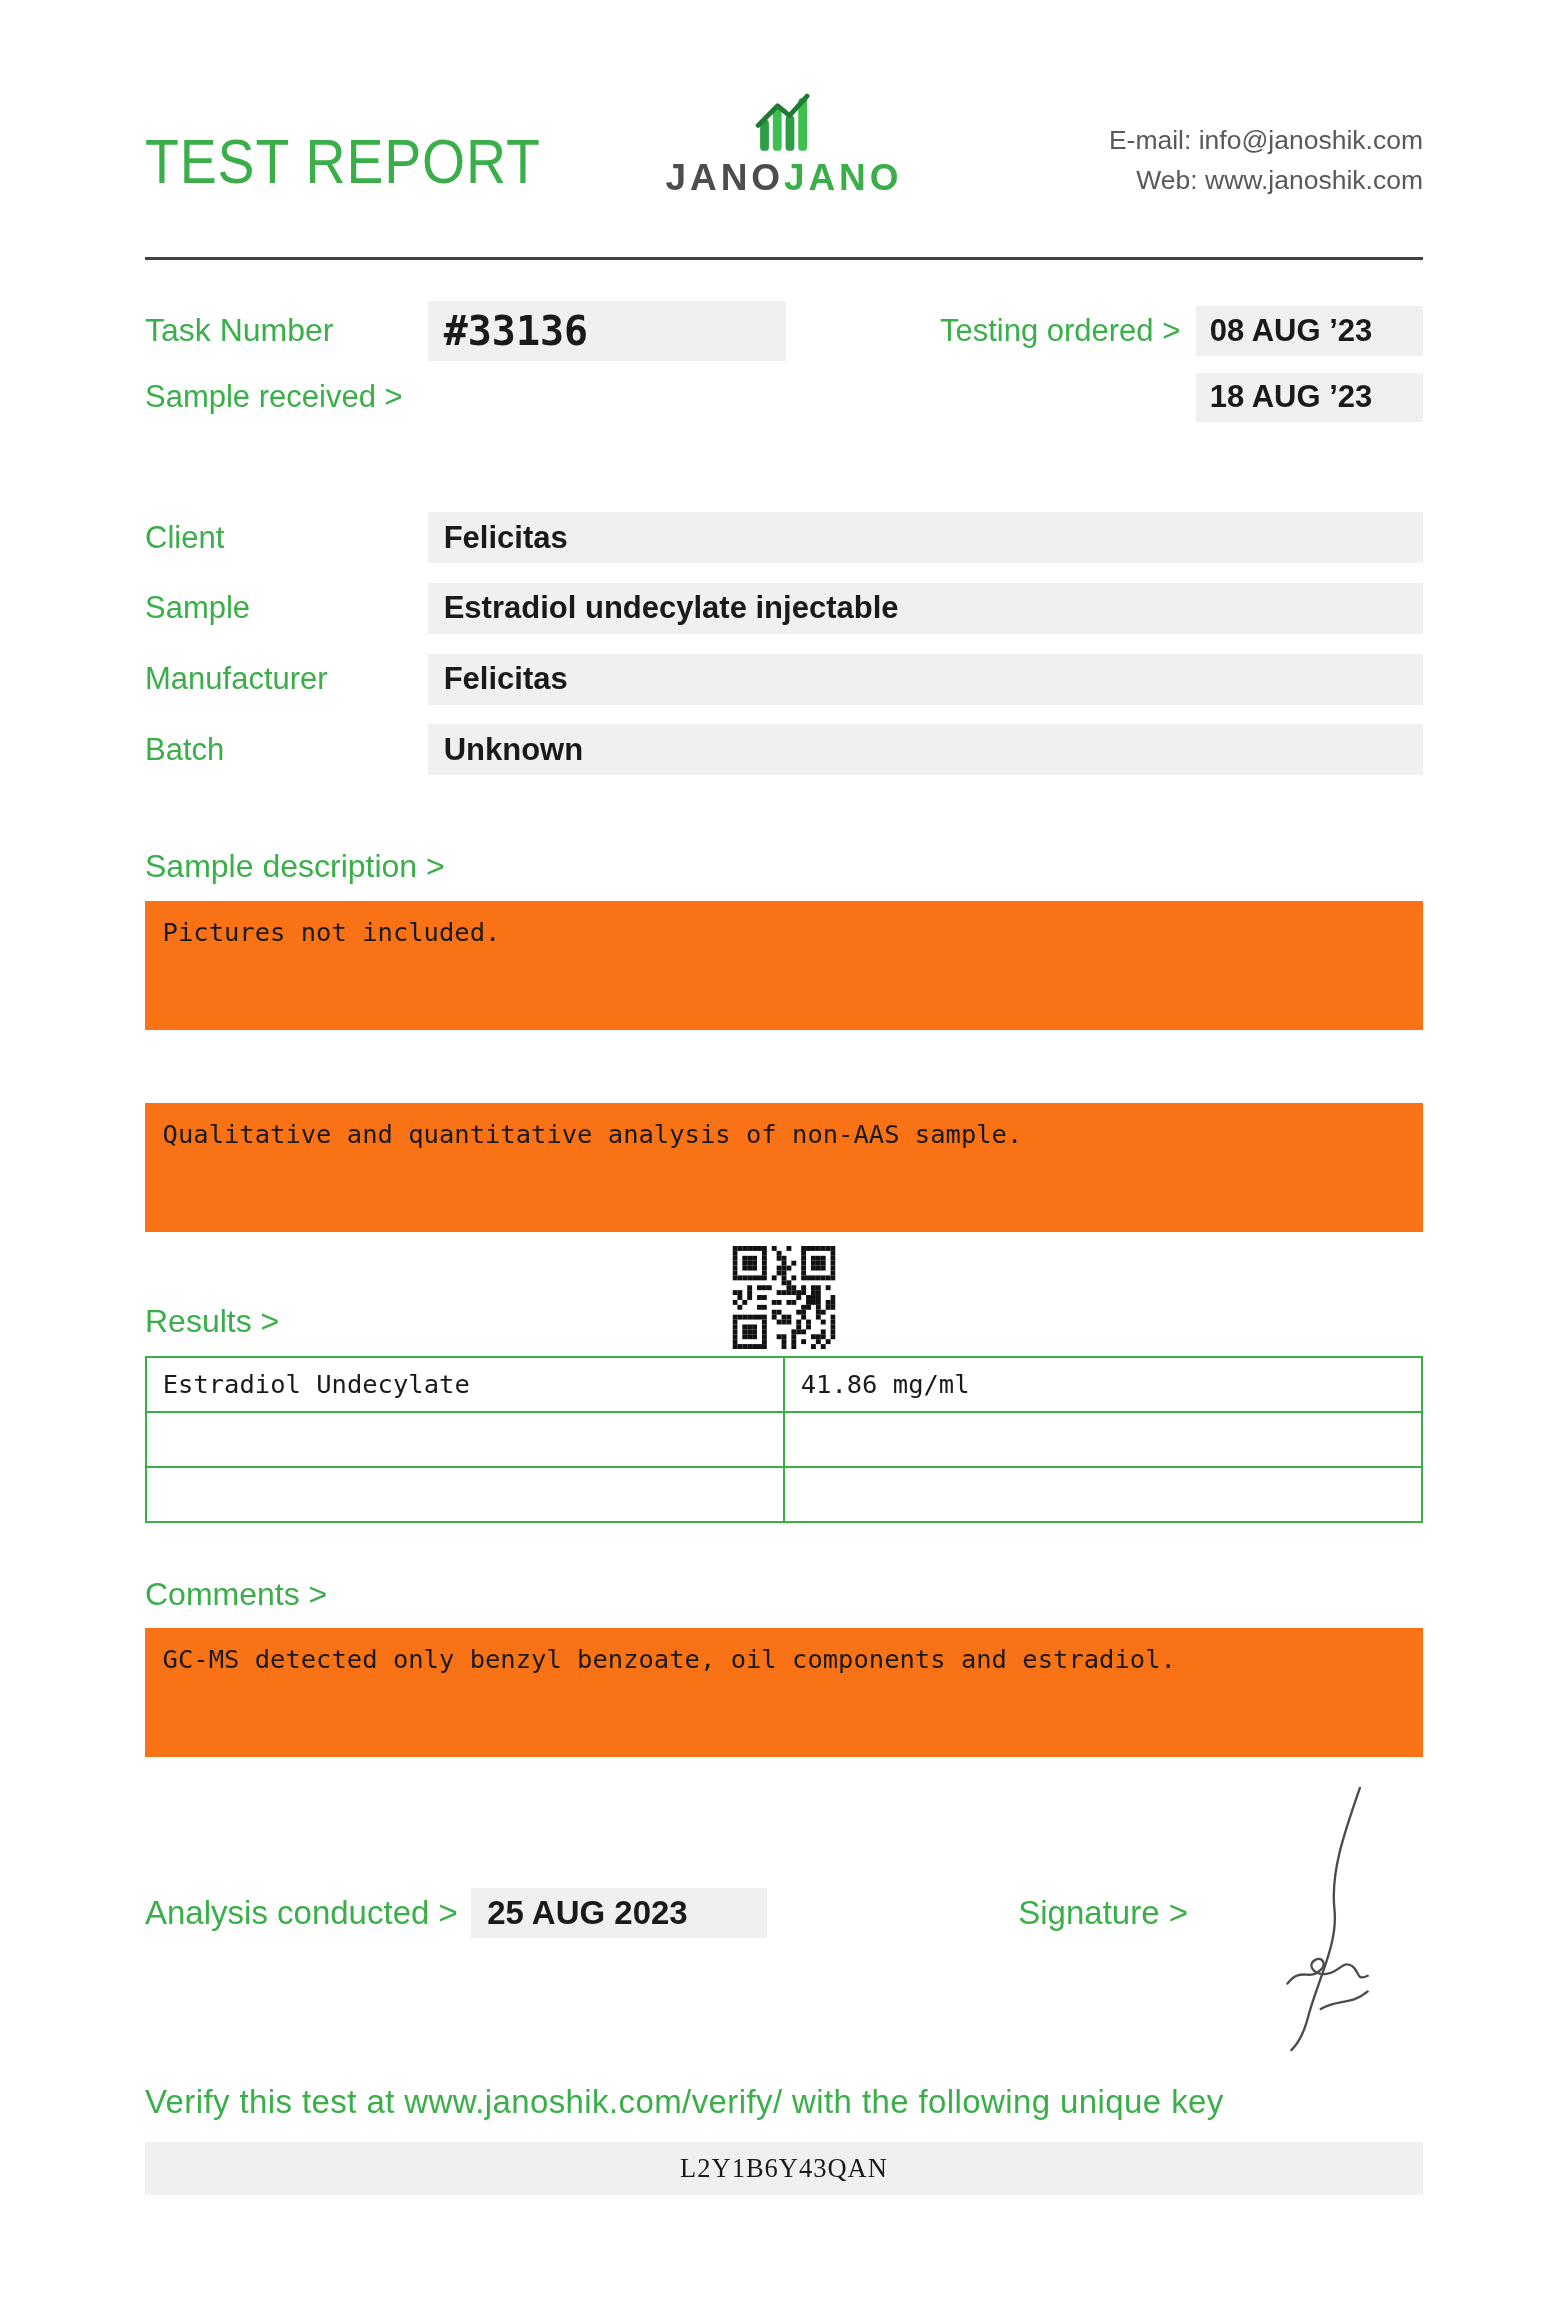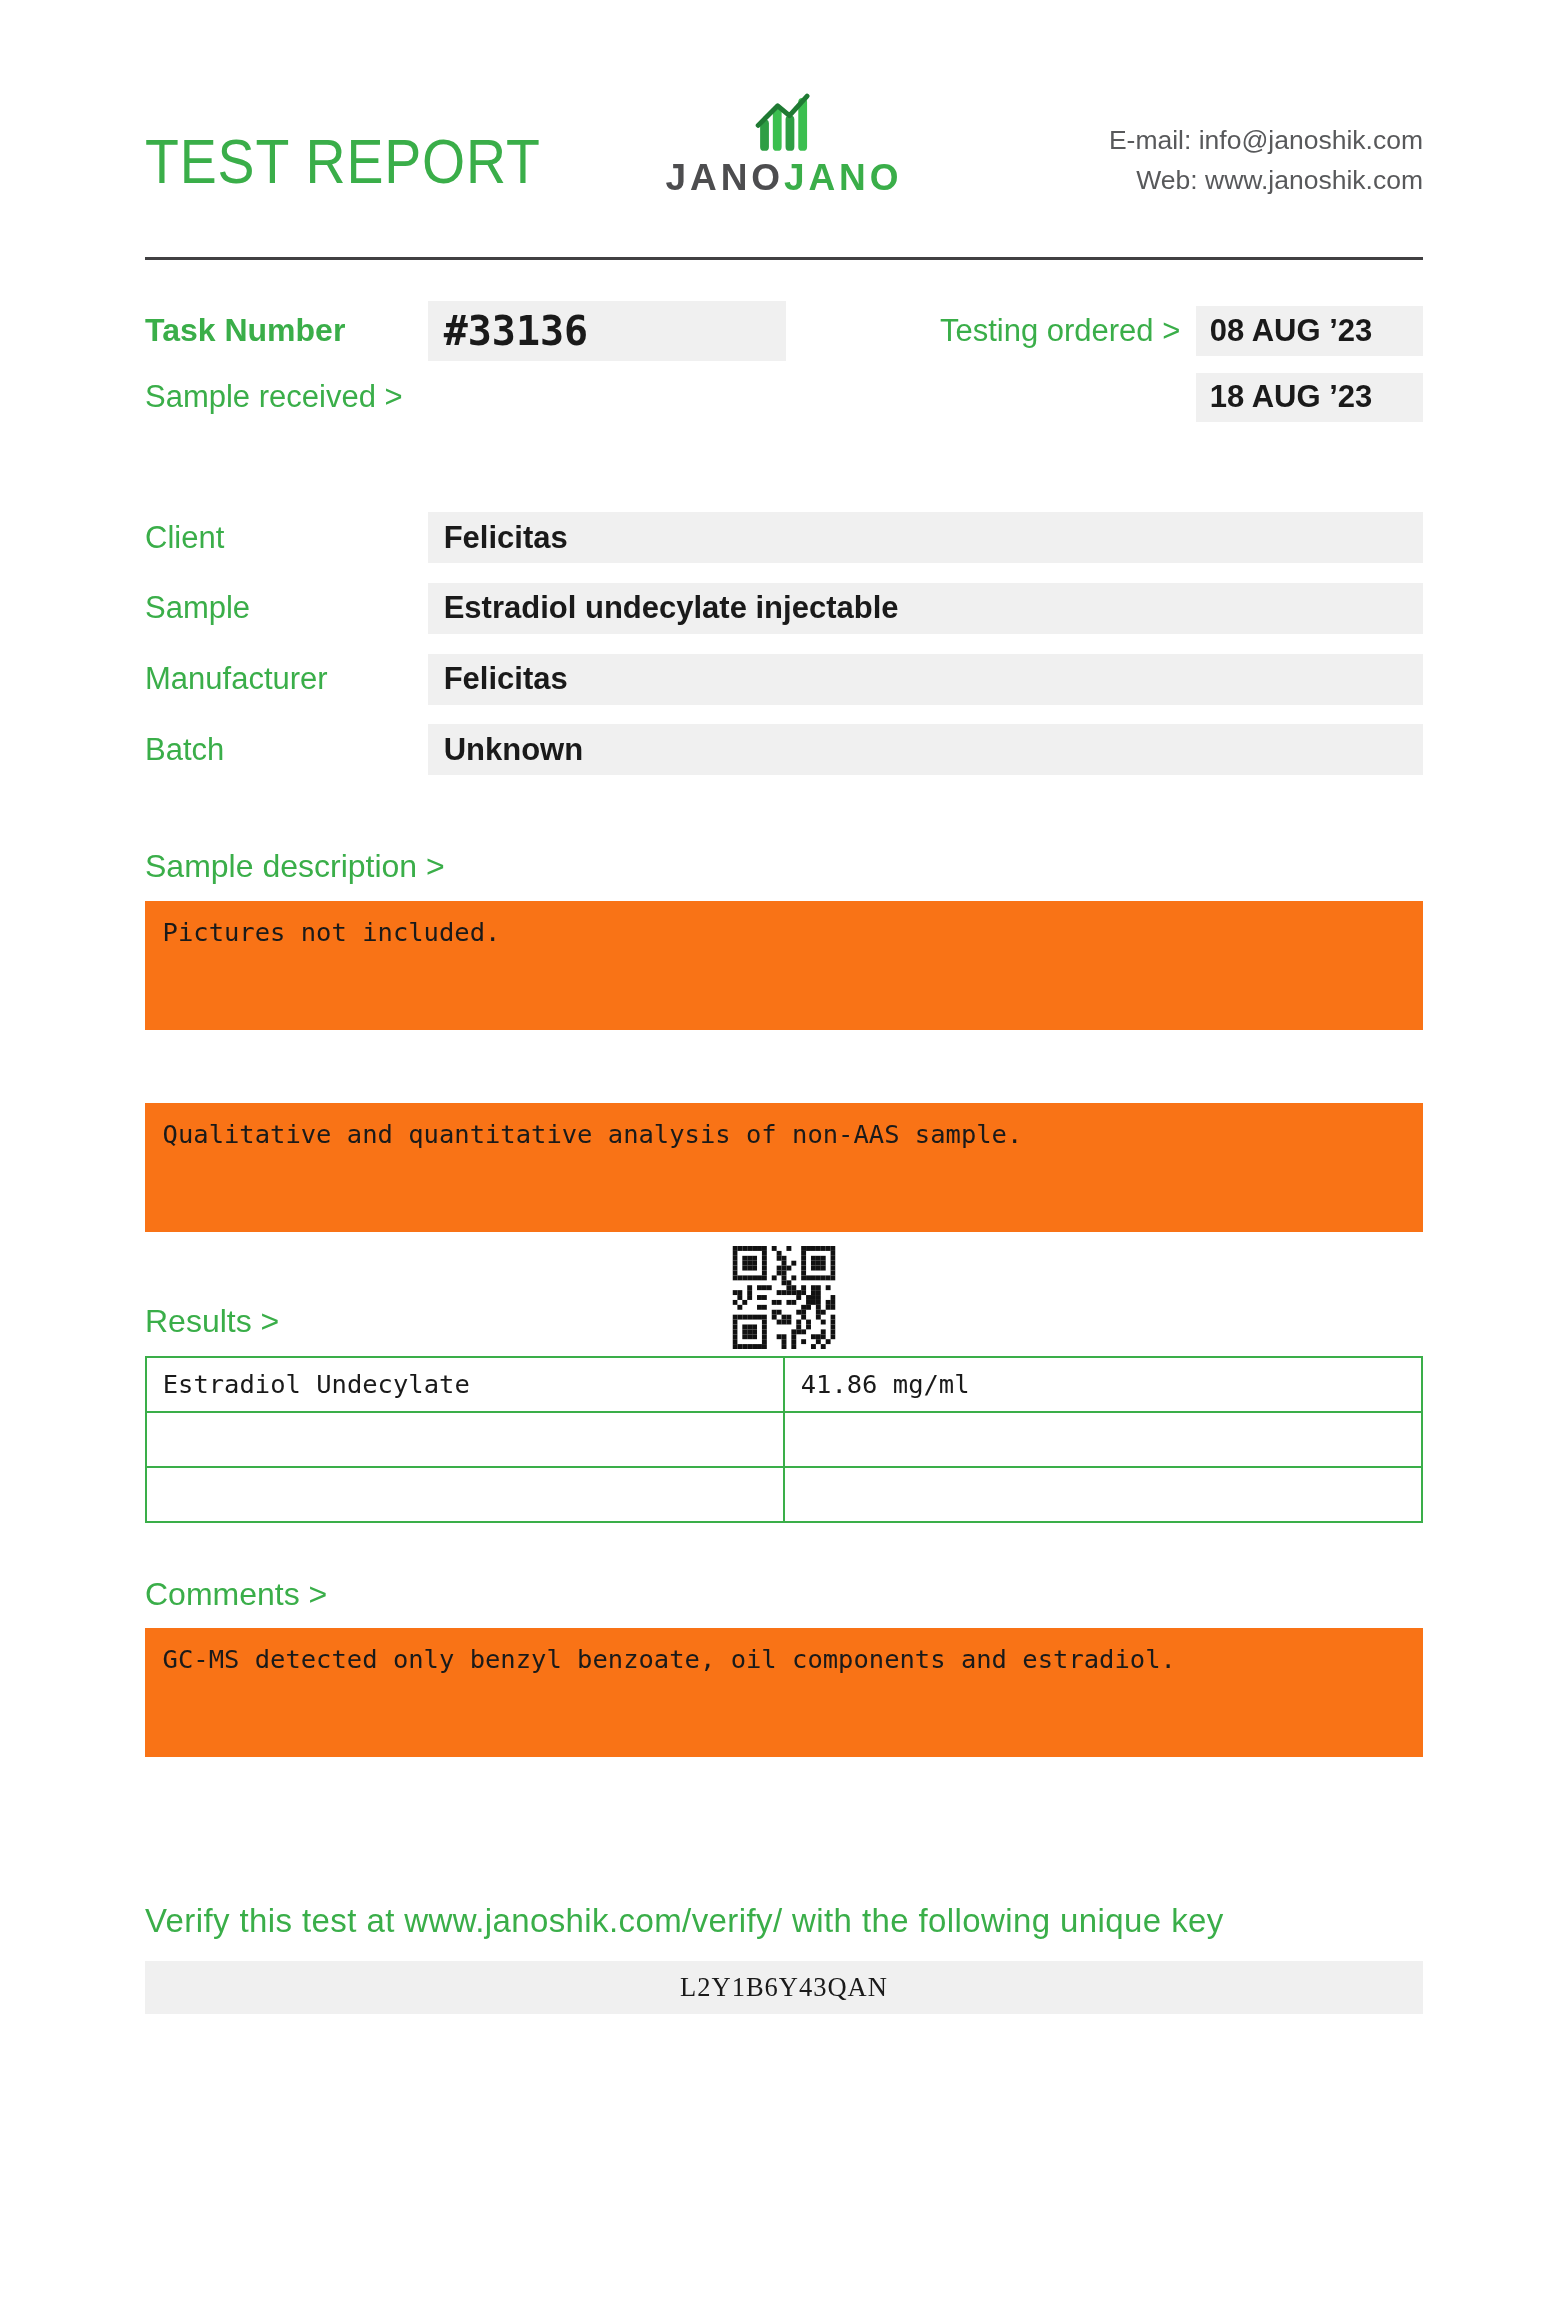--- a/index.html
+++ b/index.html
@@ -48,21 +48,21 @@
   .contact {
     margin-left:auto; text-align:right;
     color:#58595b; font-size:26.5px; line-height:1.5;
     padding-top:25.5px; white-space:nowrap;
   }
 
   
   .green { color:#3aae49; }
   .task-row { display:flex; align-items:center; margin-top:41px; }
   .task-row2 { display:flex; align-items:center; justify-content:space-between; margin-top:11.8px; }
-  .task-label { width:283px; font-size:32px;font-weight:bold; }
+  .task-label { width:283px; font-size:32px; }
   .gray-box { background:#f0f0f0; }
   .task-number-box {
     width:358px; padding:6.9px 15.7px;
     font-family:"DejaVu Sans Mono", monospace;
     font-size:40px; font-weight:600;
   }
   .right-label { margin-left:auto; font-size:31px; margin-right:15.7px; white-space:nowrap; }
   .task-row2 .right-label { margin-left:0; }
   .date-box {
     width:227px; padding:6.9px 13.7px;
@@ -421,18 +421,30 @@
         <td></td>
       </tr>
     </tbody>
   </table>
 
   <div class="section" style="margin-top:53px">
     <div class="section-label green">Comments &gt;</div>
     <div class="text-box">GC-MS detected only benzyl benzoate, oil components and estradiol.</div>
   </div>
 
+  <div class="footer-row">
+    <div class="analysis-label green">Analysis conducted &gt;</div>
+    <div class="gray-box analysis-box">25 AUG 2023</div>
+    <div class="signature-label green">Signature &gt;</div>
+    <svg class="signature" width="147" height="274" viewBox="0 0 150 280">
+      <g fill="none" stroke="#4b4b4d" stroke-width="2.4" stroke-linecap="round">
+        <path d="M104,6 C88,52 74,92 78,130 C82,166 60,204 50,244 C46,258 40,268 34,274"></path>
+        <path d="M30,206 C44,188 52,204 64,192 C70,186 66,178 58,182 C50,186 56,198 70,196 C84,194 86,182 96,188 C104,193 100,204 112,198"></path>
+        <path d="M64,232 C80,222 96,228 112,214"></path>
+      </g>
+    </svg>
+  </div>
 
   <div class="verify-text green">Verify this test at www.janoshik.com/verify/ with the following unique key</div>
   <div class="gray-box key-box">L2Y1B6Y43QAN</div>
 
 </div>
 
 
 </body></html>

